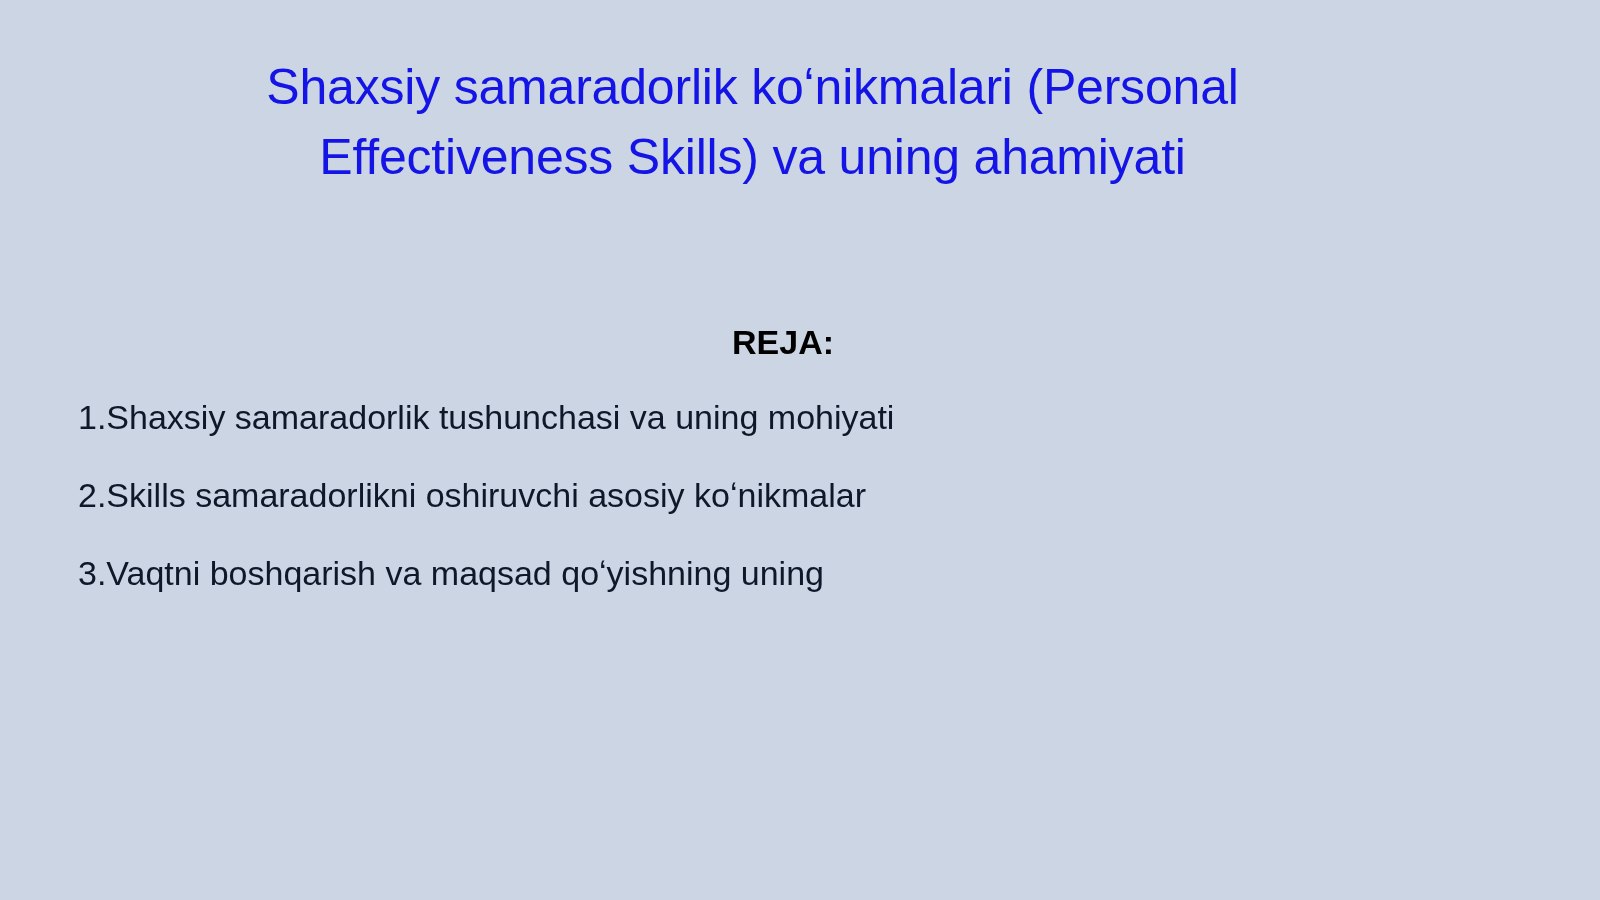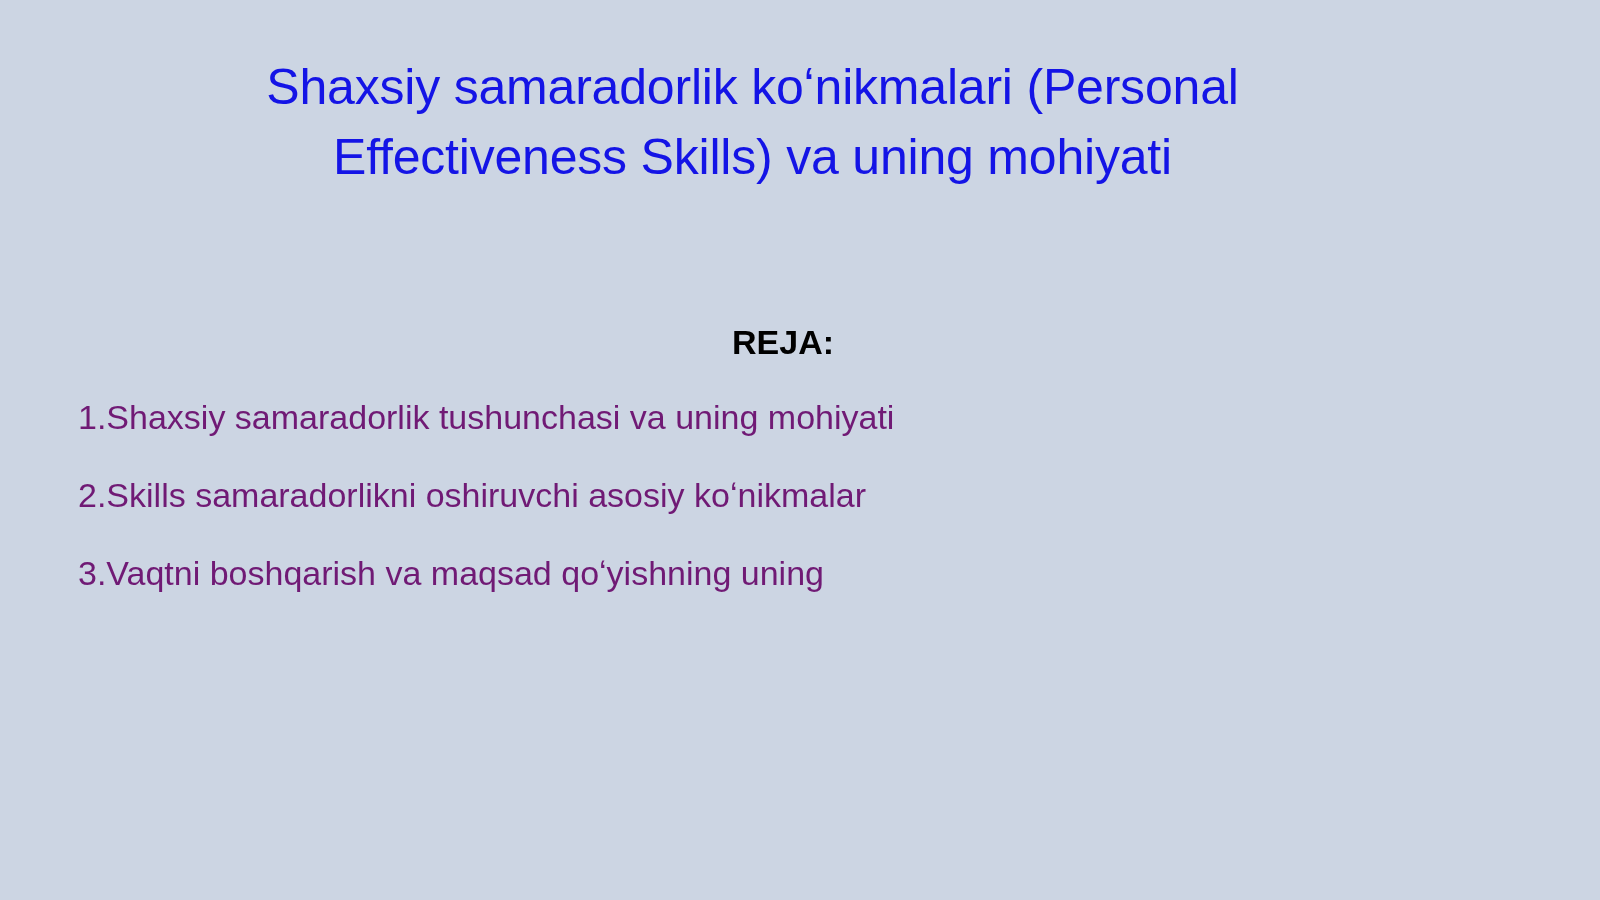--- a/index.html
+++ b/index.html
@@ -61,21 +61,21 @@
   }
 
   .reja-list {
     list-style: none;
     margin: 0;
     padding: 0;
     margin-top: 29px;
   }
   .reja-item {
     display: block;
-    color: #701a75;
+    color: #0f172a;
     font-size: 34px;
     line-height: 44px;
     font-weight: 400;
     padding-left: 78px;
     height: 78px;
     white-space: nowrap;
   }
   .reja-item .num {
     display: inline;
   }
@@ -83,21 +83,21 @@
     display: inline;
   }
 </style>
 </head>
 <body>
 
 <div class="slide">
 
   <div class="title-block">
     <span class="title-line">Shaxsiy samaradorlik koʻnikmalari (Personal</span>
-    <span class="title-line">Effectiveness Skills) va uning mohiyati</span>
+    <span class="title-line">Effectiveness Skills) va uning ahamiyati</span>
   </div>
 
   <div class="body-block">
 
     <span class="reja-heading">REJA:</span>
 
     <ul class="reja-list">
       <li class="reja-item">
         <span class="num">1.</span><span class="txt">Shaxsiy samaradorlik tushunchasi va uning mohiyati</span>
       </li>

